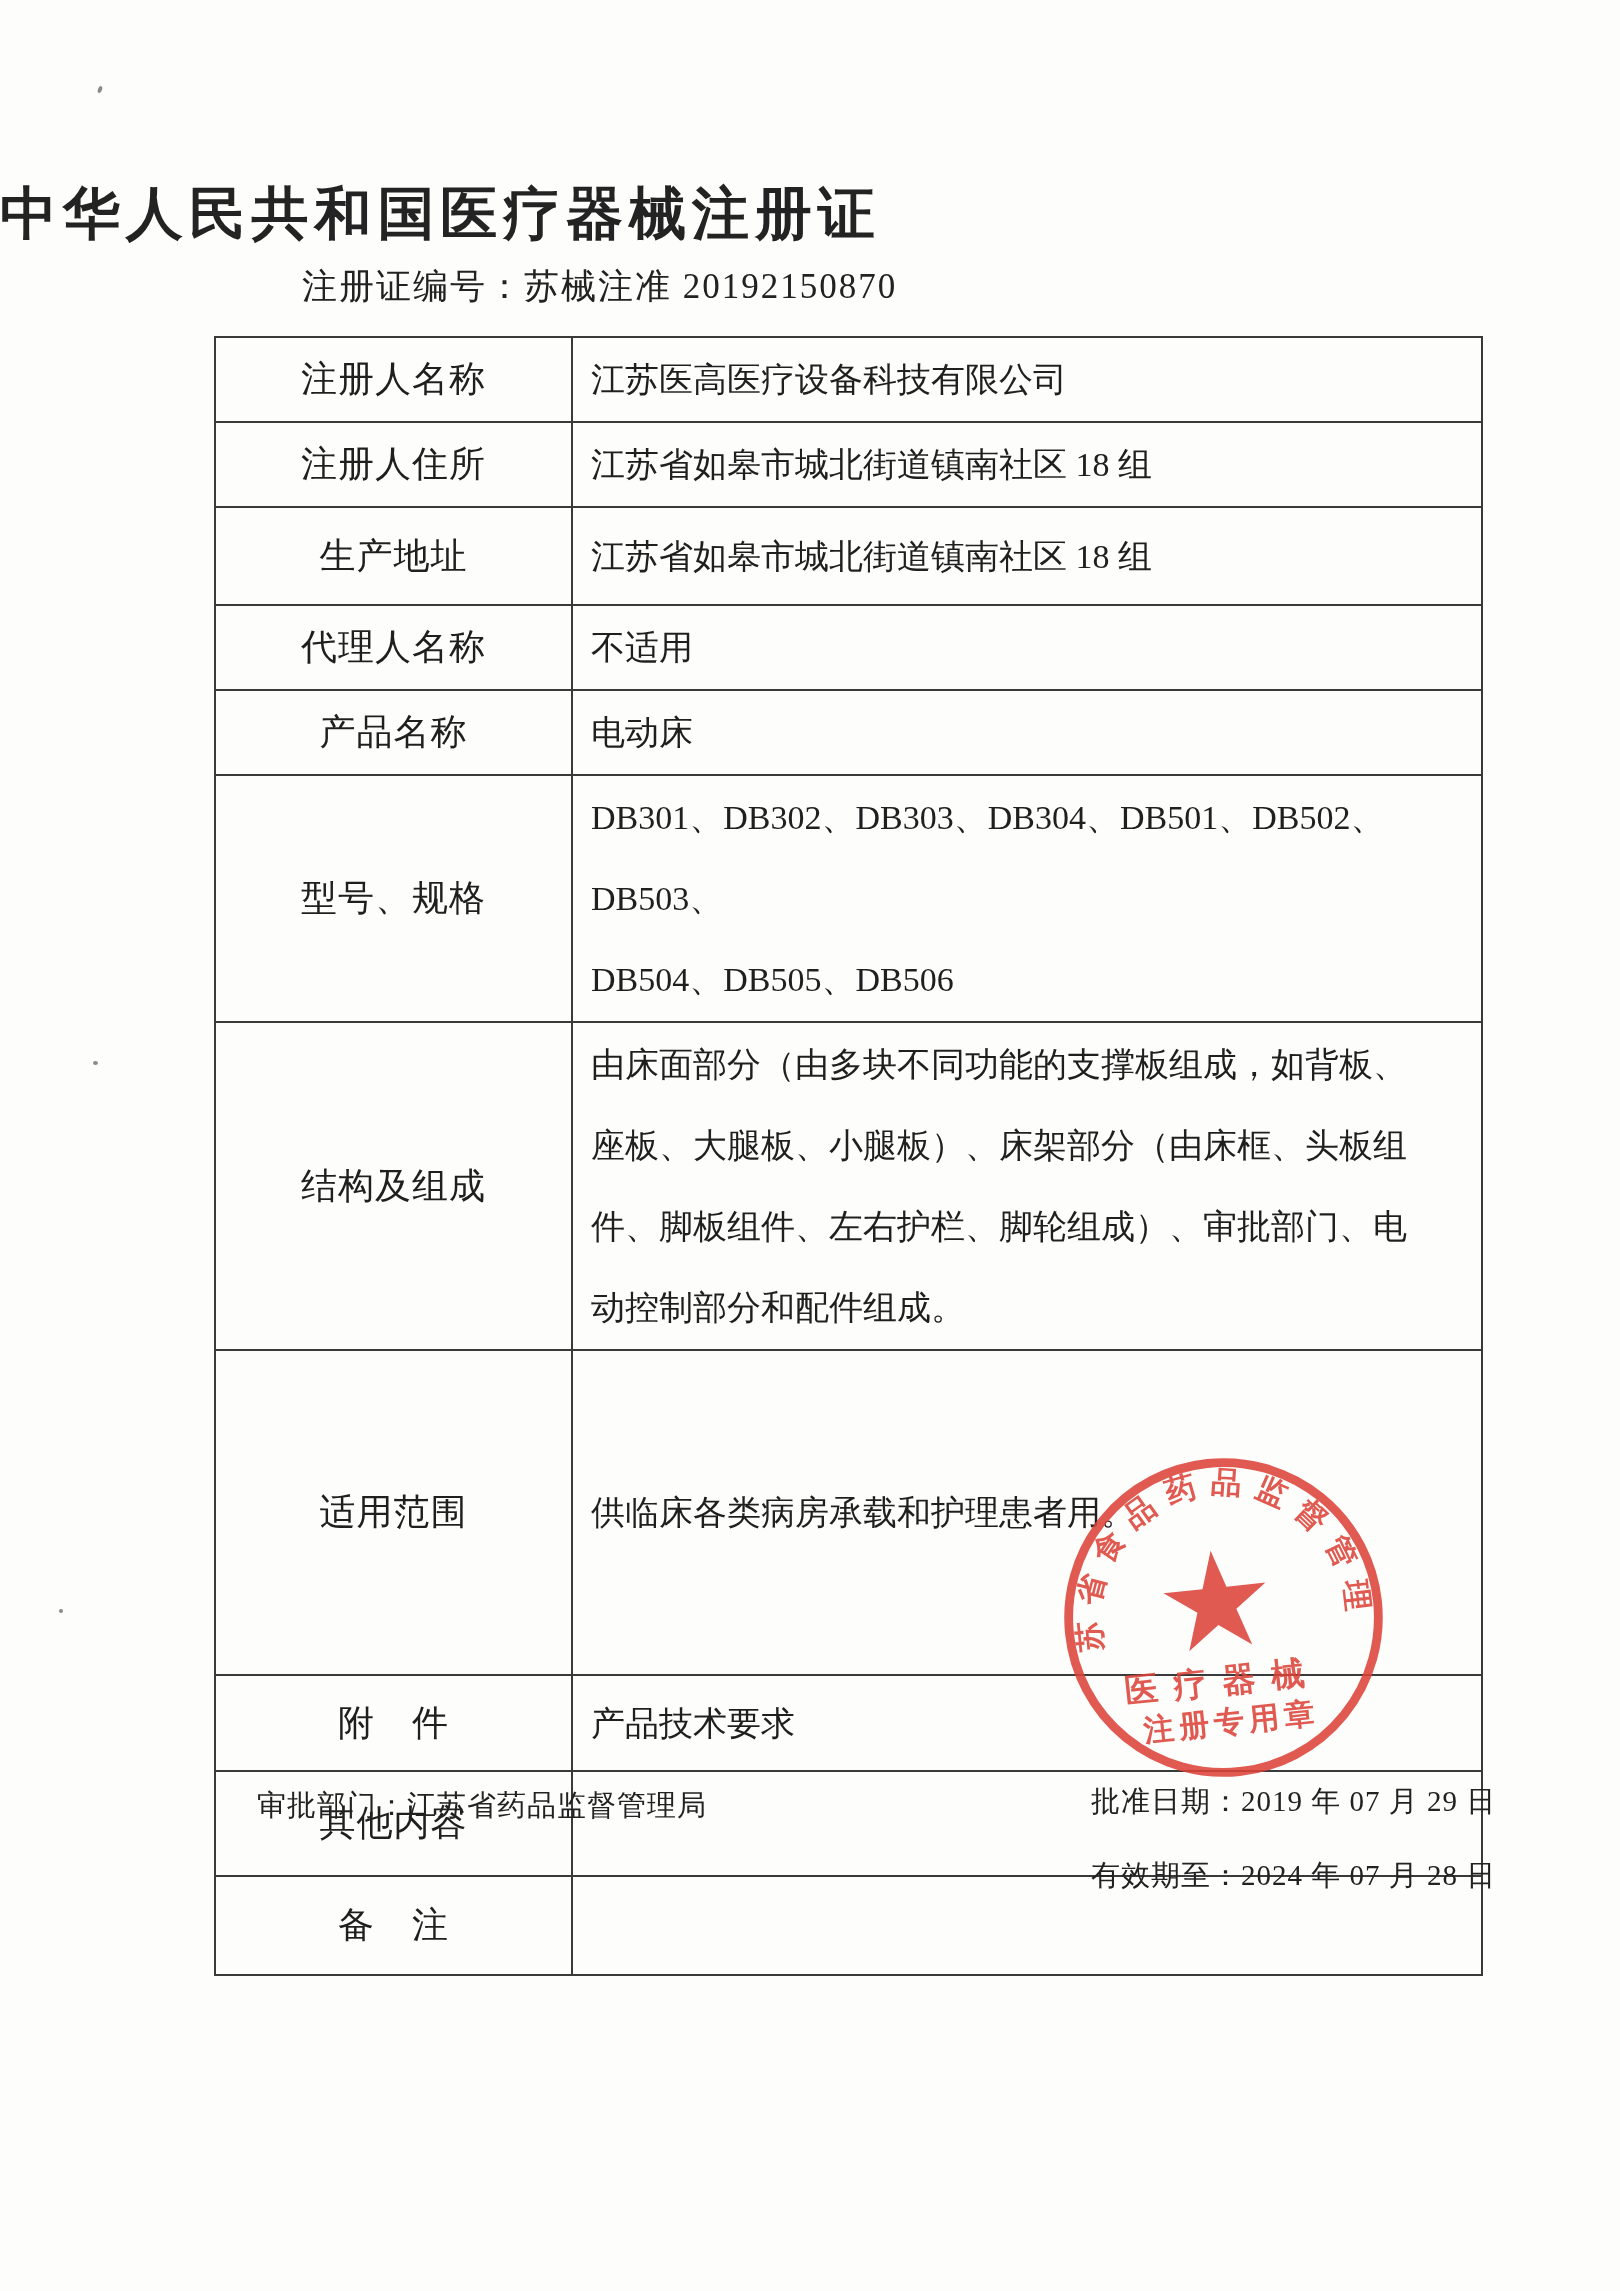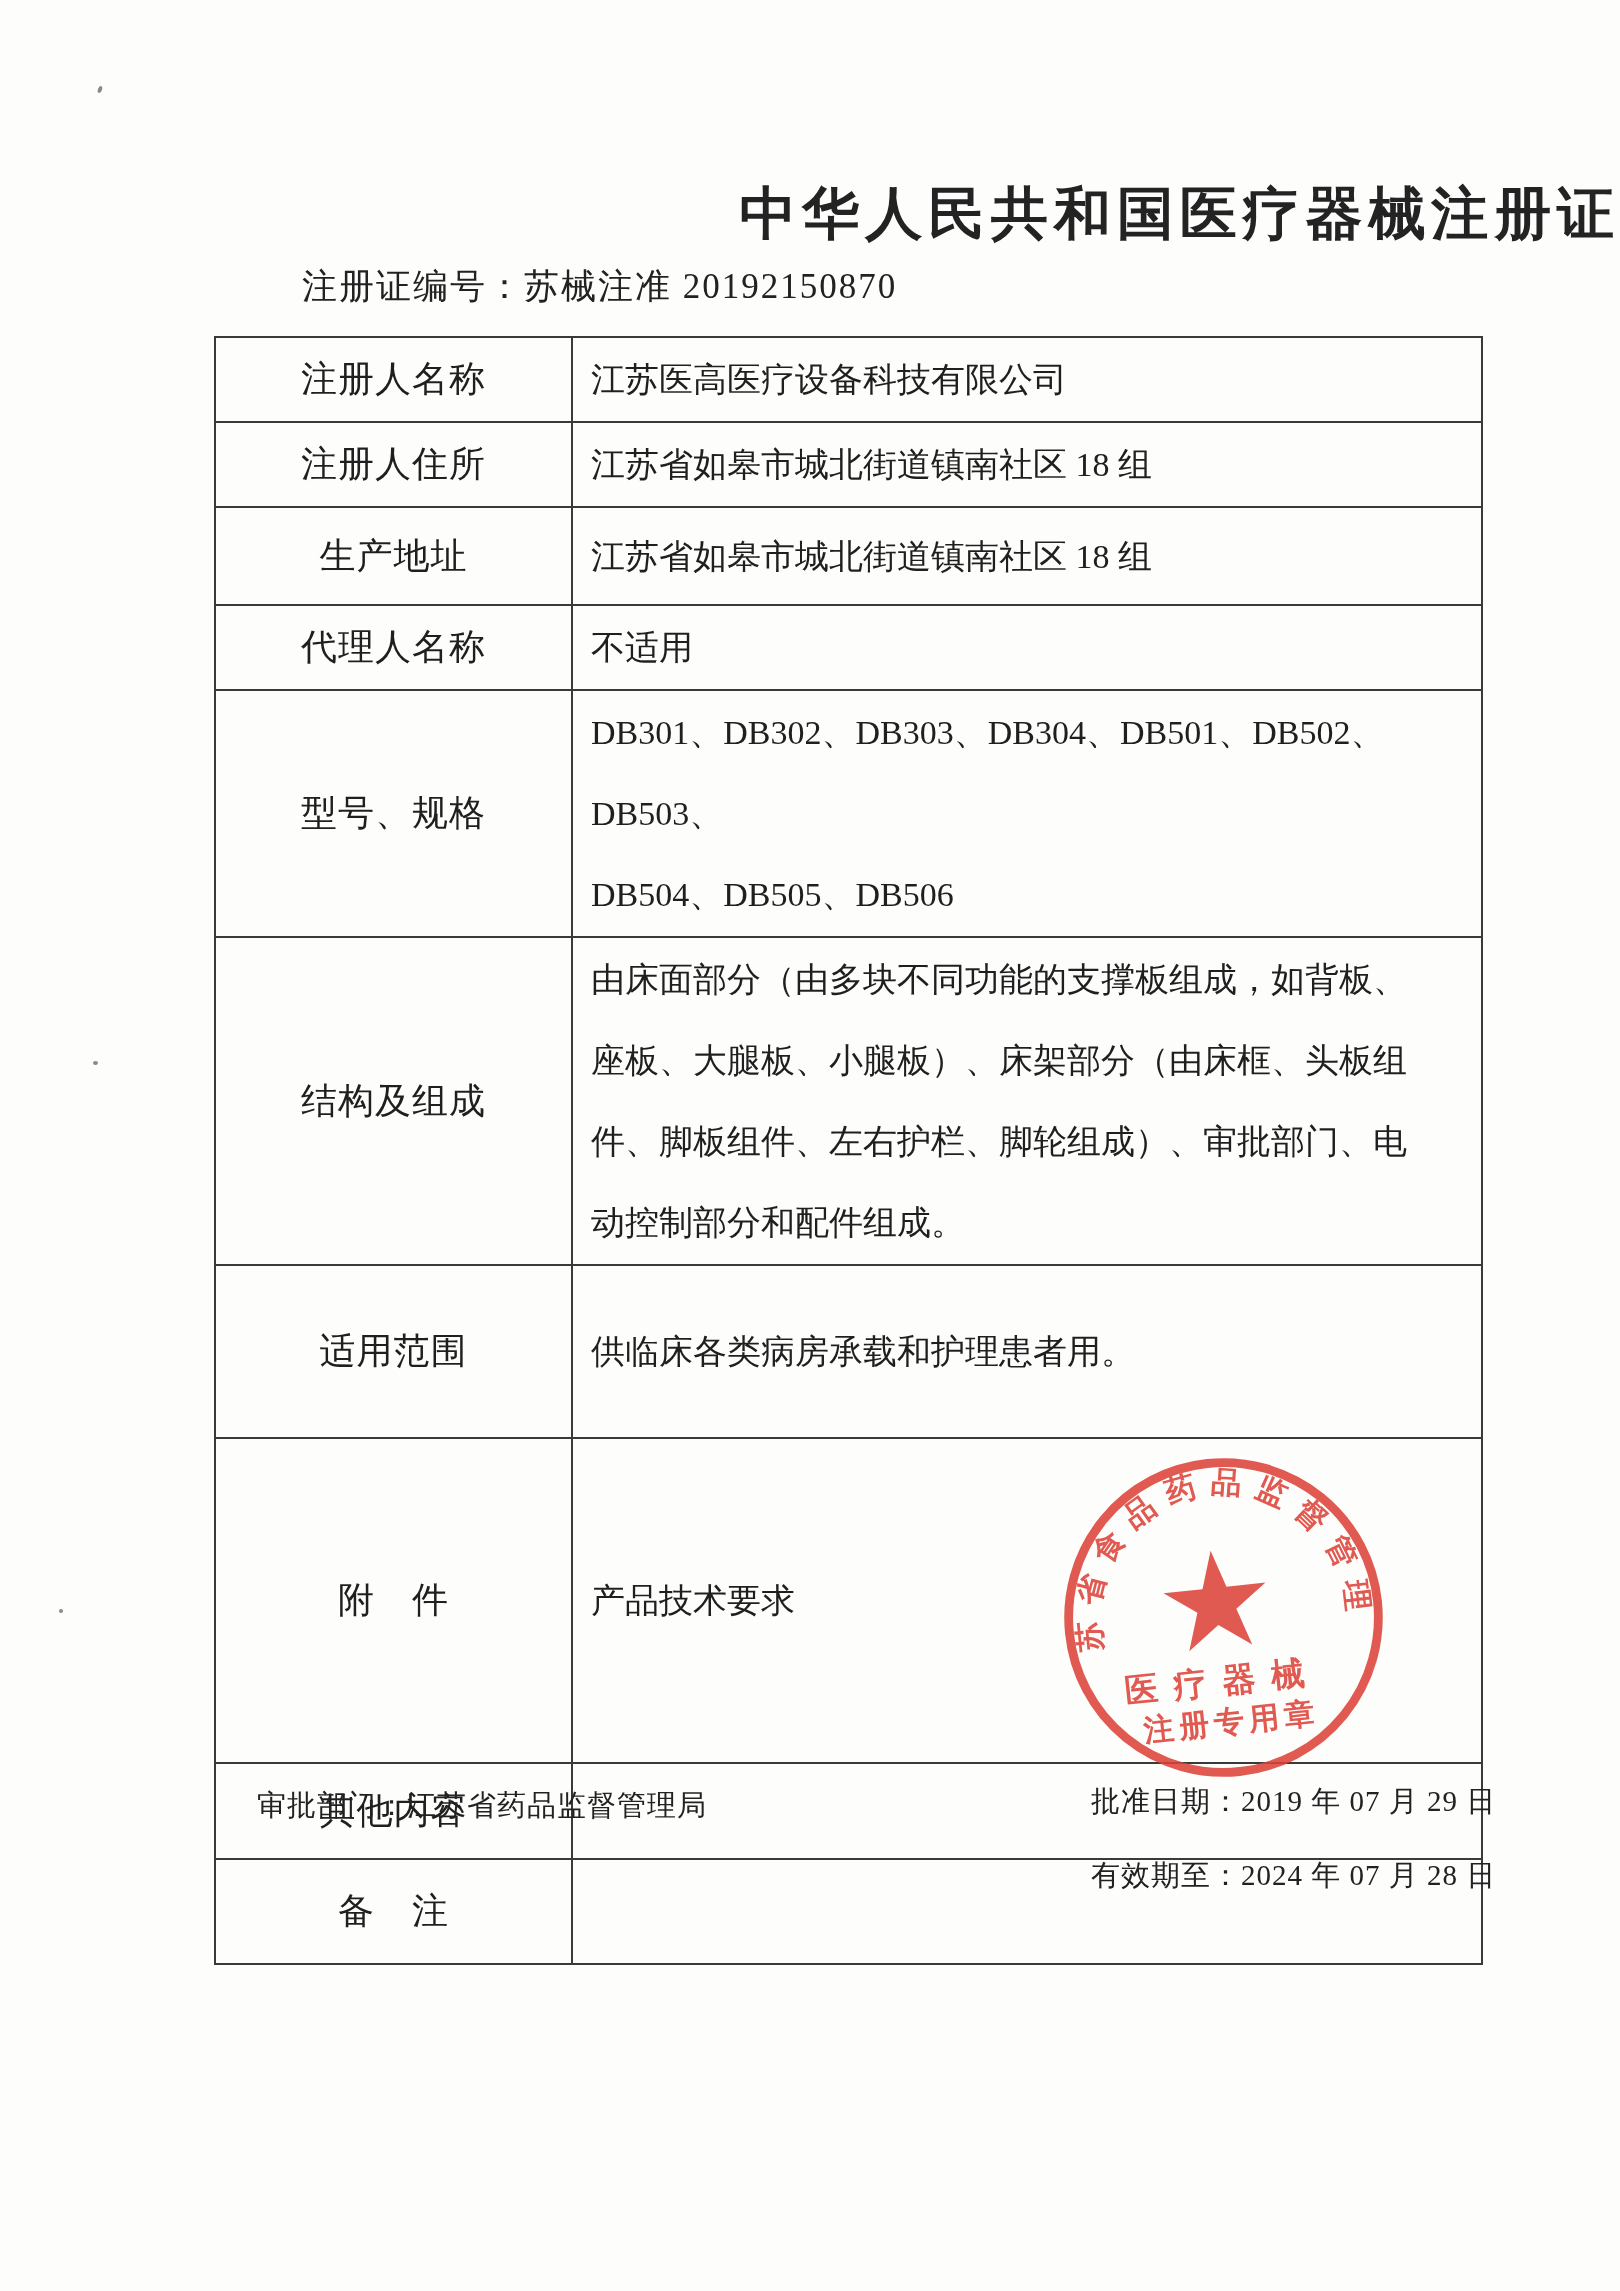--- a/index.html
+++ b/index.html
@@ -9,21 +9,21 @@
     font-family:"Liberation Serif", serif;
     color:#1d1d1d;
     position:relative;
     overflow:hidden;
   }
   .page{position:absolute;inset:0;}
 
   
   .doc-title{
     position:absolute;top:176px;left:0;width:1620px;
-    text-align:right;
+    text-align:left;
     font-family:"Liberation Sans", sans-serif;
     font-weight:bold;
     font-size:57px;
     letter-spacing:5.9px;
     color:#232323;
     margin:0;
   }
 
   
   .reg-line{
@@ -127,20 +127,24 @@
       </tr>
       <tr>
         <td class="lbl">生产地址</td>
         <td class="val">江苏省如皋市城北街道镇南社区 18 组</td>
       </tr>
       <tr>
         <td class="lbl">代理人名称</td>
         <td class="val">不适用</td>
       </tr>
       <tr>
+        <td class="lbl">产品名称</td>
+        <td class="val">电动床</td>
+      </tr>
+      <tr>
         <td class="lbl">型号、规格</td>
         <td class="val">DB301、DB302、DB303、DB304、DB501、DB502、DB503、
 DB504、DB505、DB506</td>
       </tr>
       <tr>
         <td class="lbl">结构及组成</td>
         <td class="val">由床面部分（由多块不同功能的支撑板组成，如背板、
 座板、大腿板、小腿板）、床架部分（由床框、头板组
 件、脚板组件、左右护栏、脚轮组成）、审批部门、电
 动控制部分和配件组成。</td>

